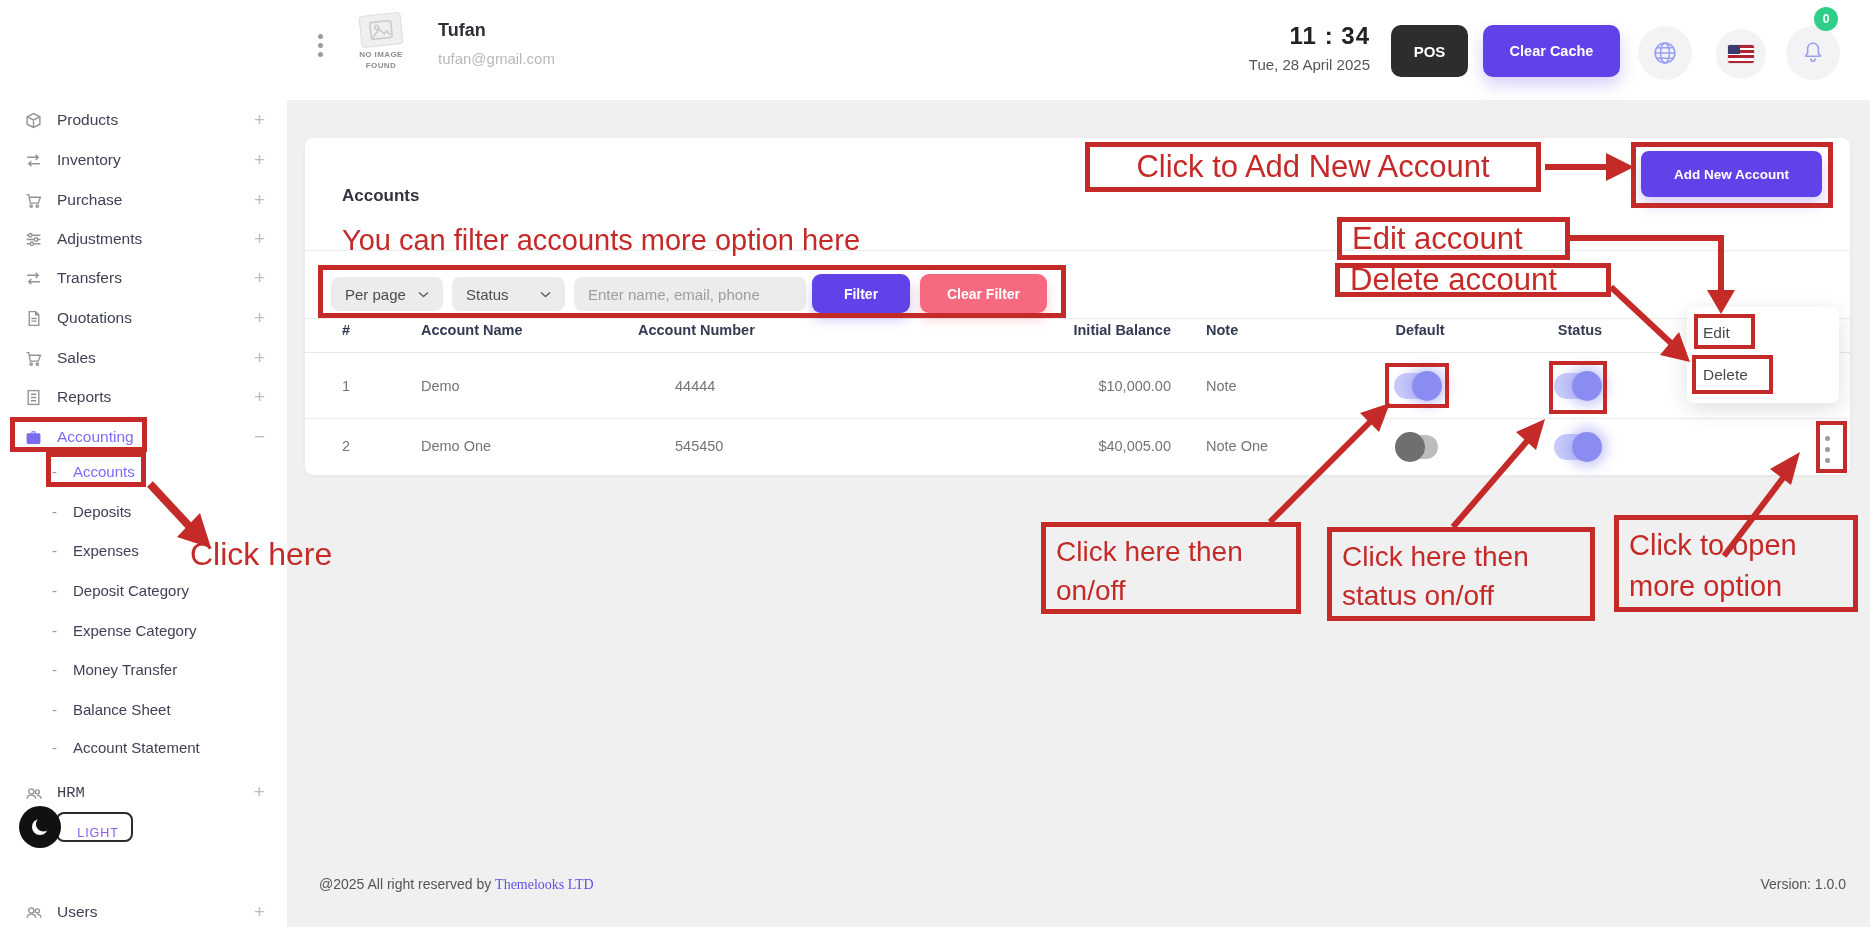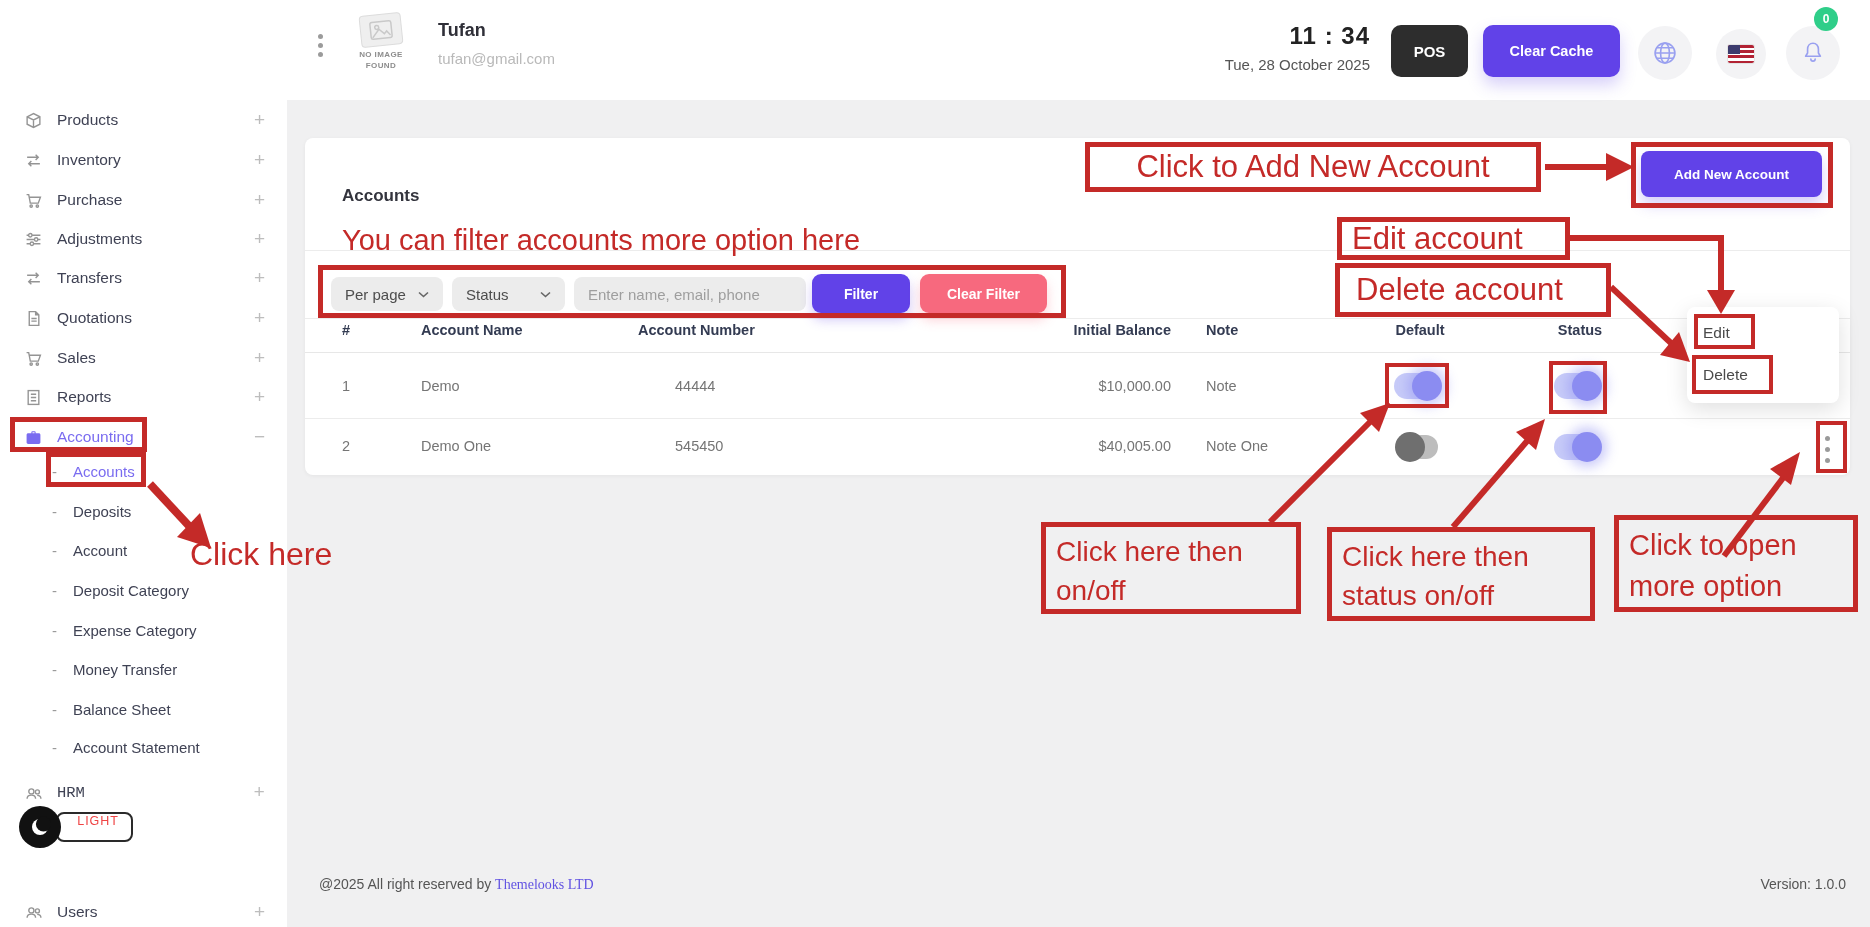--- a/index.html
+++ b/index.html
@@ -33,21 +33,21 @@
   .nav-expand { position:absolute; right:22px; font-size:19px; color:#bdbdbd; font-weight:normal; }
   .nav-item.active .nav-label, .nav-item.active .nav-ico { color:#7a6cf0; }
   .nav-sub { position:absolute; left:0; width:287px; height:28px; display:flex; align-items:center; cursor:pointer; }
   .sub-dash { position:absolute; left:52px; font-size:15px; color:#9a9a9a; }
   .sub-label { position:absolute; left:73px; font-size:15px; color:#3f4254; }
   .nav-sub.active .sub-label { color:#7a6cf0; }
 
   
   .light-toggle { position:absolute; left:19px; top:806px; z-index:30; width:120px; height:42px; }
   .light-circle { position:absolute; left:0; top:0; width:42px; height:42px; border-radius:50%; background:#111; display:flex; align-items:center; justify-content:center; }
-  .light-pill { position:absolute; left:37px; top:6px; width:77px; height:30px; background:#fff; border:2px solid #2a2a2a; border-radius:8px; display:flex; align-items:flex-start; justify-content:flex-end; padding-right:12px; font-size:12.5px; letter-spacing:1px; color:#ef4444; z-index:-1; }
+  .light-pill { position:absolute; left:37px; top:6px; width:77px; height:30px; background:#fff; border:2px solid #2a2a2a; border-radius:8px; display:flex; align-items:flex-end; justify-content:flex-end; padding-right:12px; font-size:12.5px; letter-spacing:1px; color:#8b5cf6; z-index:-1; }
 
   
   .card { position:absolute; left:305px; top:138px; width:1545px; height:337px; background:#fff; border-radius:8px; box-shadow:0 1px 4px rgba(0,0,0,.05); z-index:3; }
   .page-title { position:absolute; left:342px; top:186px; font-size:17px; font-weight:bold; color:#33343d; z-index:4; }
   .divider { position:absolute; left:305px; width:1545px; height:1px; background:#ececec; z-index:3; }
   .add-btn { position:absolute; left:1641px; top:151px; width:181px; height:46px; background:#6142e8; color:#fff; border:none; border-radius:8px; font-size:13.5px; font-weight:bold; font-family:inherit; z-index:4; box-shadow:0 8px 14px rgba(97,66,232,.25); }
 
   .pill { position:absolute; top:277px; height:34px; background:#ececec; border-radius:8px; display:flex; align-items:center; padding:0 14px; font-size:15px; color:#4d4d4d; z-index:4; justify-content:space-between; }
   .search-input { position:absolute; left:574px; top:277px; width:232px; height:34px; background:#ececec; border:none; border-radius:8px; padding:0 14px; font-size:15px; color:#555; font-family:inherit; z-index:4; }
   .search-input::placeholder { color:#9e9e9e; }
@@ -100,21 +100,21 @@
           <path d="M3 17 L10 9 L15 14 L17.5 11.5 L21 16"></path>
       </svg>
     </div>
     <div class="avatar-caption">NO IMAGE FOUND</div>
   </div>
   <div class="user-name">Tufan</div>
   <div class="user-email">tufan@gmail.com</div>
 
   <div class="clock">
     <div class="clock-time">11 : 34</div>
-    <div class="clock-date">Tue, 28 October 2025</div>
+    <div class="clock-date">Tue, 28 April 2025</div>
   </div>
 
   <button class="pos-btn">POS</button>
   <button class="cache-btn">Clear Cache</button>
 
   <div class="icon-circle" style="left:1638px;">
     <svg width="28" height="28" viewBox="0 0 24 24" fill="none" stroke="#99a0f0" stroke-width="1.4">
       <circle cx="12" cy="12" r="8.5"></circle>
         <ellipse cx="12" cy="12" rx="3.8" ry="8.5"></ellipse>
         <path d="M3.5 12 H20.5 M5 7.5 H19 M5 16.5 H19"></path>
@@ -228,21 +228,21 @@
   <div class="nav-sub active" style="top:357px;">
     <span class="sub-dash">-</span>
     <span class="sub-label">Accounts</span>
   </div>
   <div class="nav-sub" style="top:397px;">
     <span class="sub-dash">-</span>
     <span class="sub-label">Deposits</span>
   </div>
   <div class="nav-sub" style="top:436px;">
     <span class="sub-dash">-</span>
-    <span class="sub-label">Account</span>
+    <span class="sub-label">Expenses</span>
   </div>
   <div class="nav-sub" style="top:476px;">
     <span class="sub-dash">-</span>
     <span class="sub-label">Deposit Category</span>
   </div>
   <div class="nav-sub" style="top:516px;">
     <span class="sub-dash">-</span>
     <span class="sub-label">Expense Category</span>
   </div>
   <div class="nav-sub" style="top:555px;">
@@ -376,21 +376,21 @@
 <div class="ann-box" style="left:318px; top:265px; width:748px; height:53px;"></div>
 
 <div class="ann-box" style="left:1085px; top:142px; width:456px; height:50px; display:flex; align-items:center; justify-content:center; font-size:31px;">
     <span>Click to Add New Account</span>
   </div>
 <div class="ann-box" style="left:1631px; top:142px; width:202px; height:66px;"></div>
 
 <div class="ann-box" style="left:1337px; top:217px; width:233px; height:43px; display:flex; align-items:center; padding-left:10px; font-size:31px;">
     <span>Edit account</span>
   </div>
-<div class="ann-box" style="left:1335px; top:263px; width:276px; height:54px; display:flex; align-items:center; padding-left:16px; font-size:31px;">
+<div class="ann-box" style="left:1335px; top:263px; width:276px; height:34px; display:flex; align-items:center; padding-left:10px; font-size:31px;">
     <span>Delete account</span>
   </div>
 <div class="ann-box thin" style="left:1694px; top:314px; width:61px; height:35px; z-index:41;"></div>
 <div class="ann-box thin" style="left:1692px; top:355px; width:81px; height:39px; z-index:41;"></div>
 
 <div class="ann-box thin" style="left:1385px; top:363px; width:64px; height:45px;"></div>
 <div class="ann-box thin" style="left:1549px; top:361px; width:58px; height:53px;"></div>
 <div class="ann-box thin" style="left:1816px; top:421px; width:31px; height:52px;"></div>
 
 <div class="ann-box" style="left:1041px; top:522px; width:260px; height:92px; font-size:28px; line-height:1.4; padding:5px 10px;"><span>Click here then on/off</span></div>

